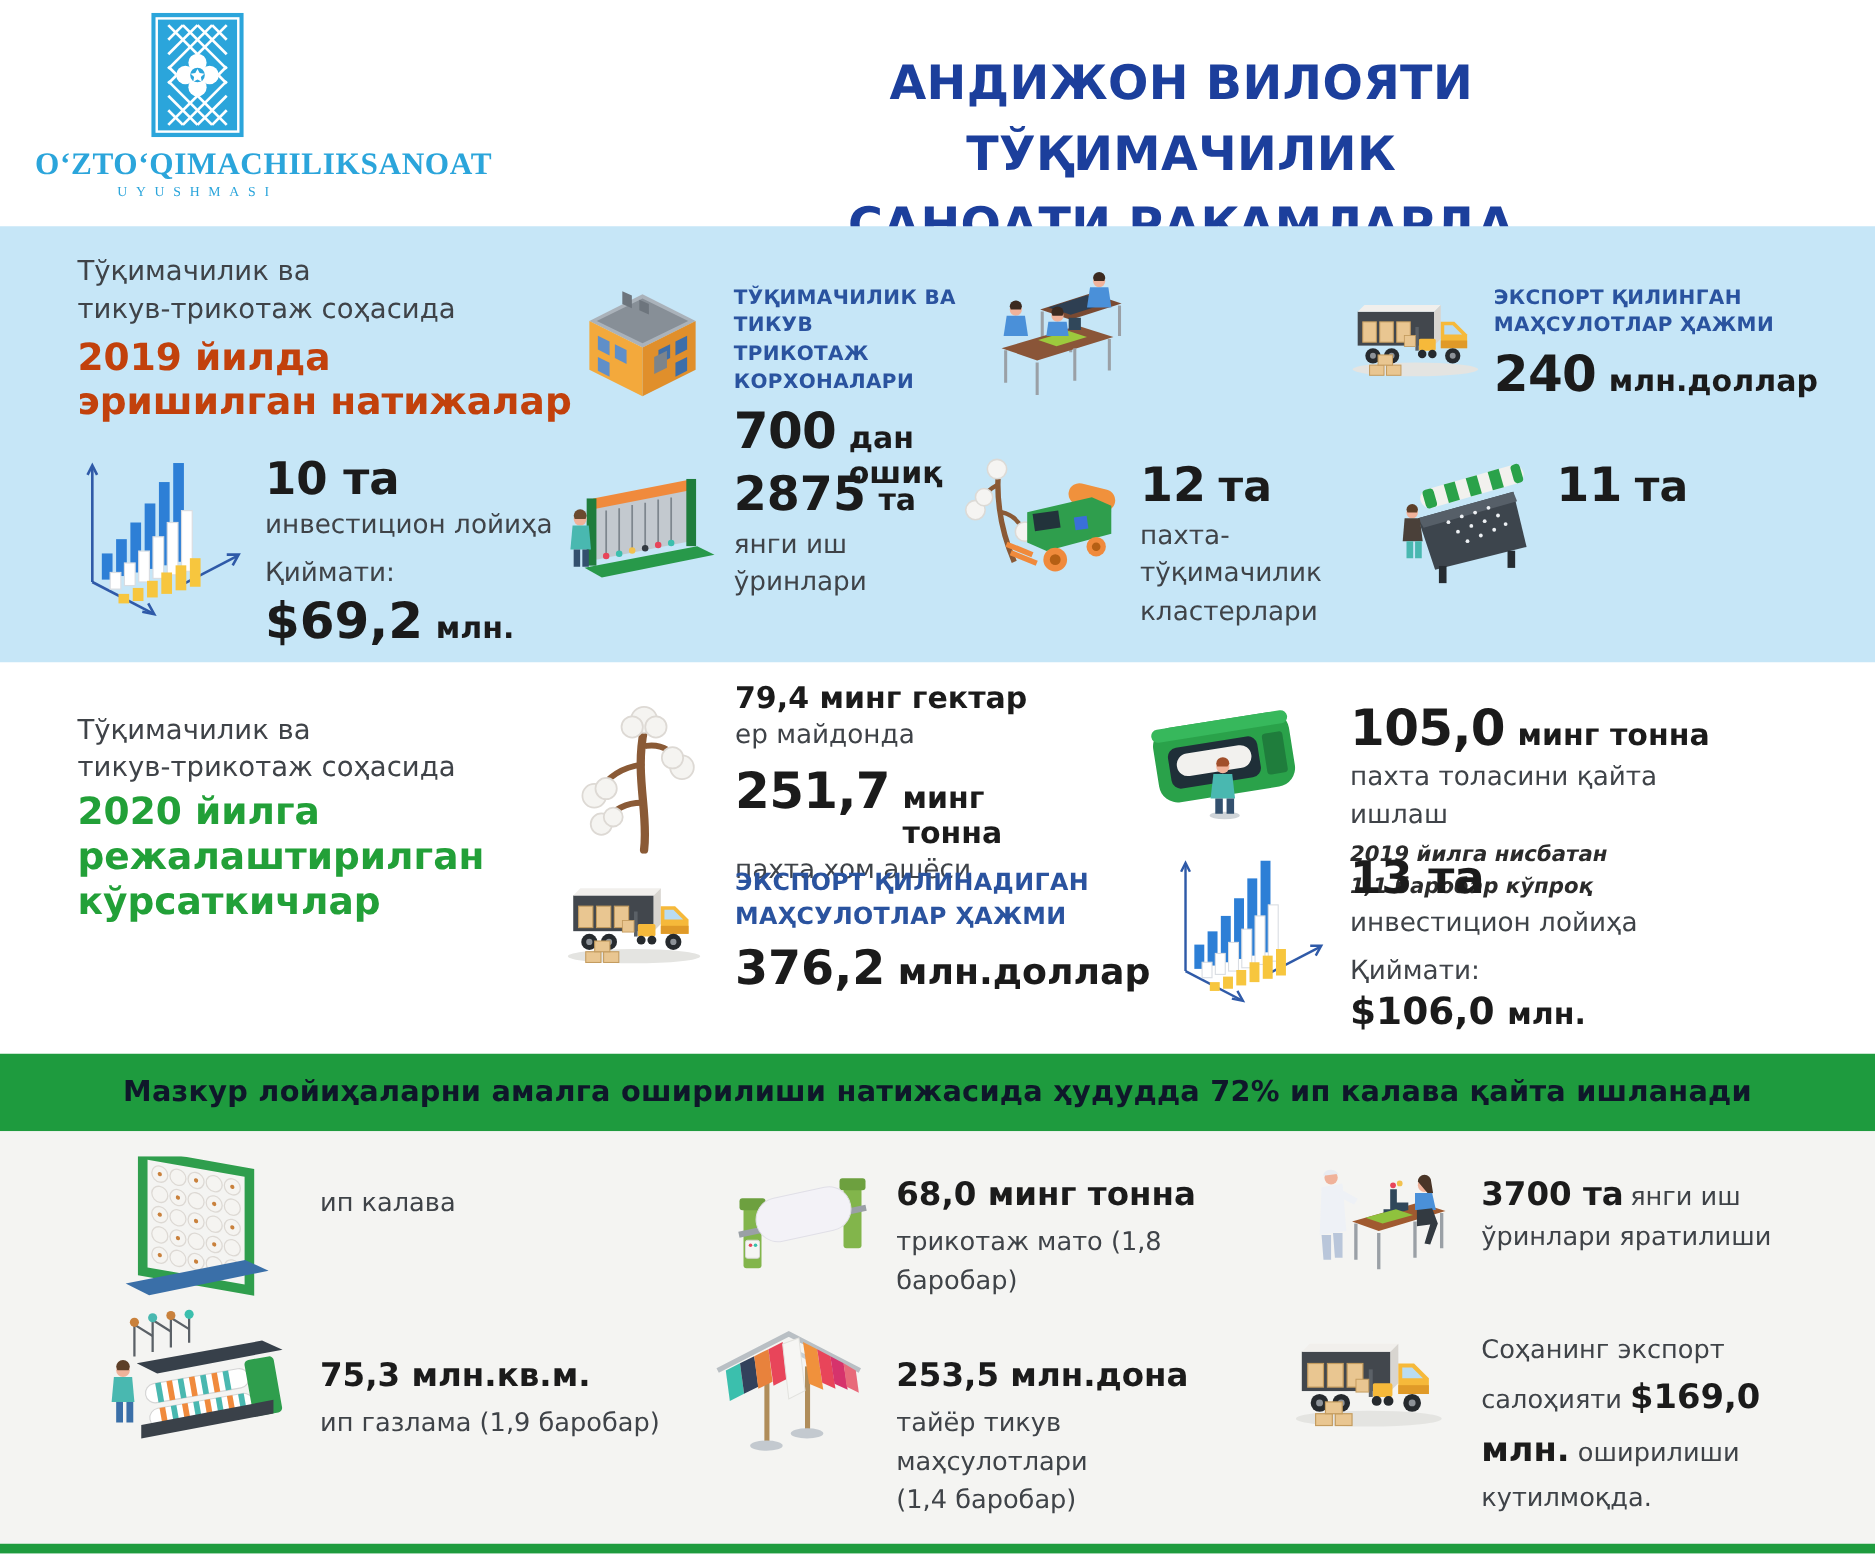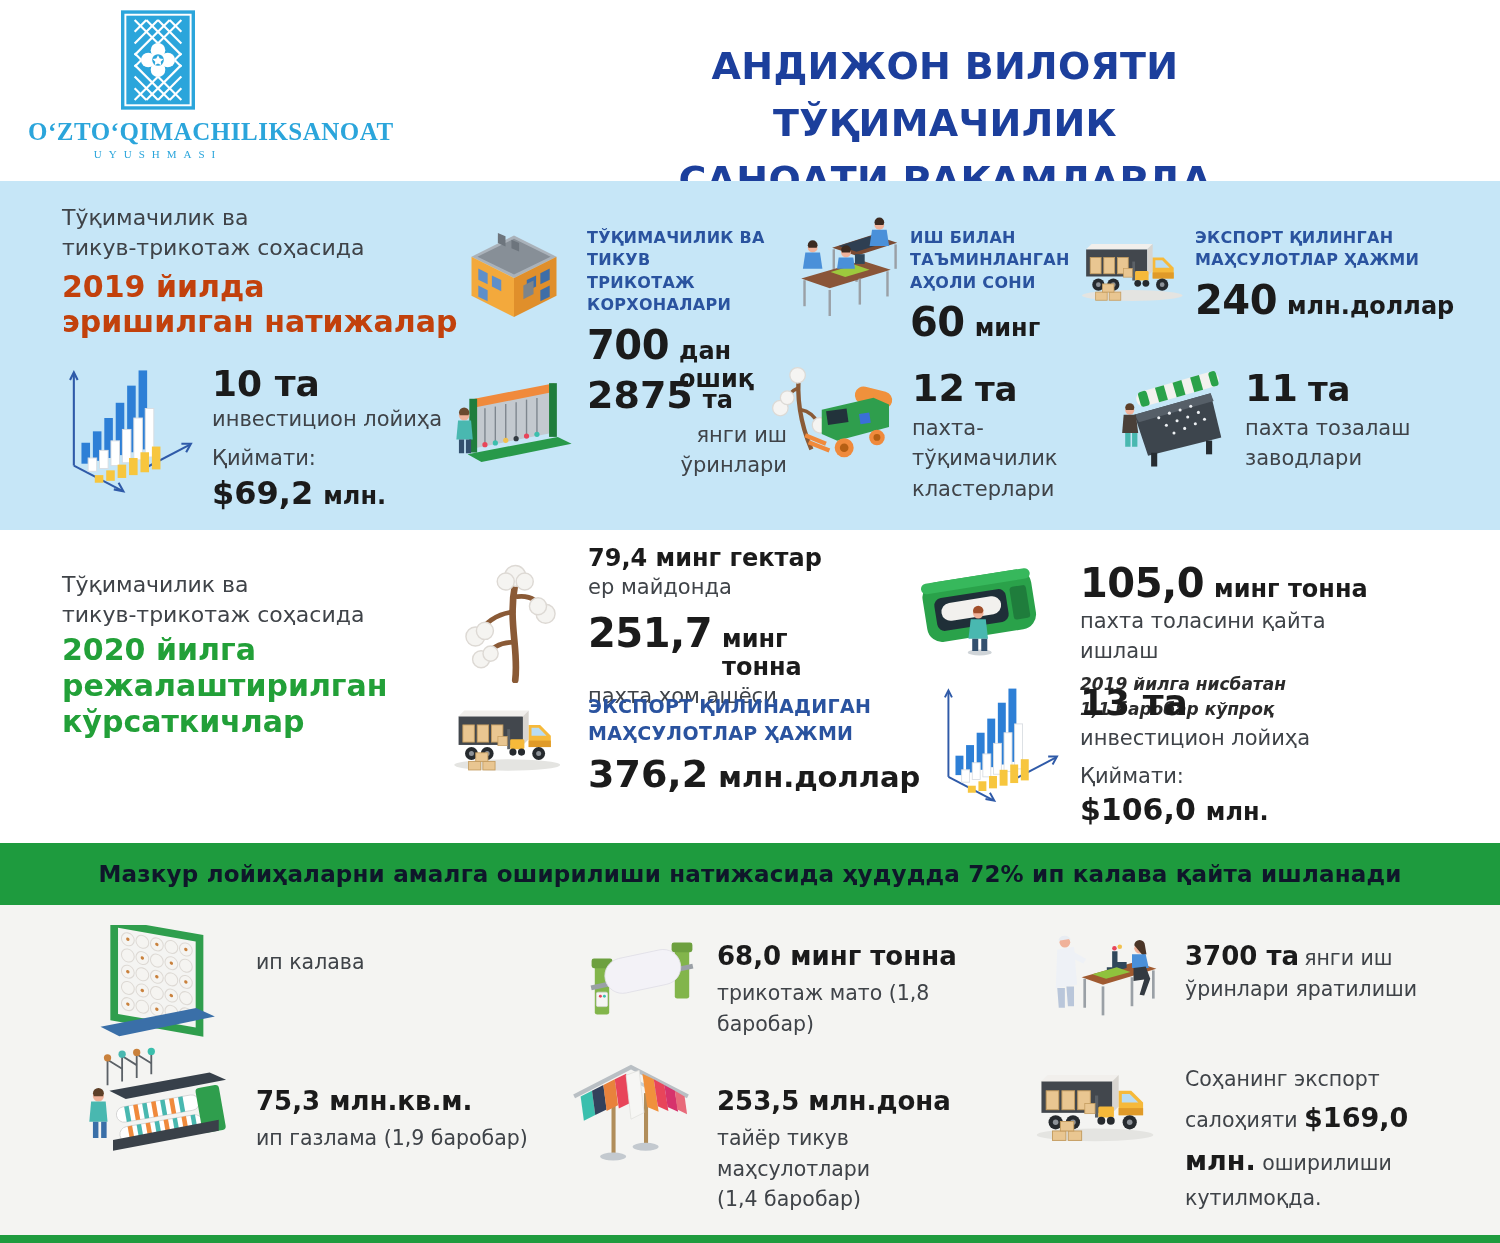--- a/index.html
+++ b/index.html
@@ -35,21 +35,21 @@
   .n36{font-size:36px;font-weight:bold;}
   .u24{font-size:24px;font-weight:bold;}
   .u29{font-size:29px;font-weight:bold;}
   .u34{font-size:34px;font-weight:bold;}
   .lbl{font-size:21px;line-height:1.45;color:#3f4348;}
   .bold-line{font-size:24px;font-weight:bold;color:#1b1b1b;}
   .note{font-size:17px;font-weight:bold;font-style:italic;color:#2b2b2b;line-height:1.45;}
   .bn{font-size:26px;font-weight:bold;color:#1b1b1b;line-height:1.3;}
   .plbl{font-size:20.5px;color:#3f4348;line-height:1.5;}
   .amt{font-size:27px;font-weight:bold;color:#1b1b1b;}
-  .val32{font-size:32px;font-weight:bold;}
+  .val32{font-size:40px;font-weight:bold;}
   .val30{font-size:30px;font-weight:bold;}
   .ic{position:absolute;}
   .ic svg{width:100%;height:100%;display:block;}
 </style>
 </head>
 <body>
 
 <svg width="0" height="0" style="position:absolute" aria-hidden="true">
 <defs>
 <symbol id="sym-bars" viewBox="0 0 150 145">
@@ -496,29 +496,20 @@
         <span class="n40">700</span>
         <span class="u24">дан ошиқ</span>
       </div>
     </div>
 
     <div class="ic" style="left:785px;top:28px;width:122px;height:118px;">
         <svg>
           <use href="#sym-workshop"></use>
         </svg>
       </div>
-    <div class="abs" style="left:910px;top:46px;width:185px;">
-      <div class="capst pre">ИШ БИЛАН
-ТАЪМИНЛАНГАН
-АҲОЛИ СОНИ</div>
-      <div class="numrow" style="margin-top:5px;">
-        <span class="n40">60</span>
-        <span class="u24">минг</span>
-      </div>
-    </div>
 
     <div class="ic" style="left:1078px;top:42px;width:112px;height:90px;">
         <svg>
           <use href="#sym-truck"></use>
         </svg>
       </div>
     <div class="abs" style="left:1195px;top:46px;width:250px;">
       <div class="capst pre">ЭКСПОРТ ҚИЛИНГАН
 МАҲСУЛОТЛАР ҲАЖМИ</div>
       <div class="numrow" style="margin-top:5px;">
@@ -530,21 +521,21 @@
     <div class="ic" style="left:452px;top:188px;width:130px;height:115px;">
         <svg>
           <use href="#sym-spin"></use>
         </svg>
       </div>
     <div class="abs" style="left:587px;top:192px;width:200px;">
       <div class="numrow">
         <span class="n38">2875</span>
         <span class="u24">та</span>
       </div>
-      <div class="lbl pre" style="margin-top:3px;text-align:right;">янги иш
+      <div class="lbl pre" style="margin-top:3px;">янги иш
 ўринлари</div>
     </div>
 
     <div class="ic" style="left:770px;top:182px;width:138px;height:116px;">
         <svg>
           <use href="#sym-harvester"></use>
         </svg>
       </div>
     <div class="abs" style="left:912px;top:185px;width:200px;">
       <div class="numrow">
@@ -558,22 +549,20 @@
     <div class="ic" style="left:1113px;top:180px;width:122px;height:118px;">
         <svg>
           <use href="#sym-cleaner"></use>
         </svg>
       </div>
     <div class="abs" style="left:1245px;top:185px;width:200px;">
       <div class="numrow">
         <span class="n38">11</span>
         <span class="u34">та</span>
       </div>
-      <div class="lbl pre" style="margin-top:3px;">пахта тозалаш
-заводлари</div>
     </div>
   </section>
 
   <section class="sec2020">
     <div class="abs sub pre" style="left:62px;top:40px;">Тўқимачилик ва
 тикув-трикотаж соҳасида</div>
     <div class="abs h-green pre" style="left:62px;top:102px;">2020 йилга
 режалаштирилган
 кўрсаткичлар</div>
 

